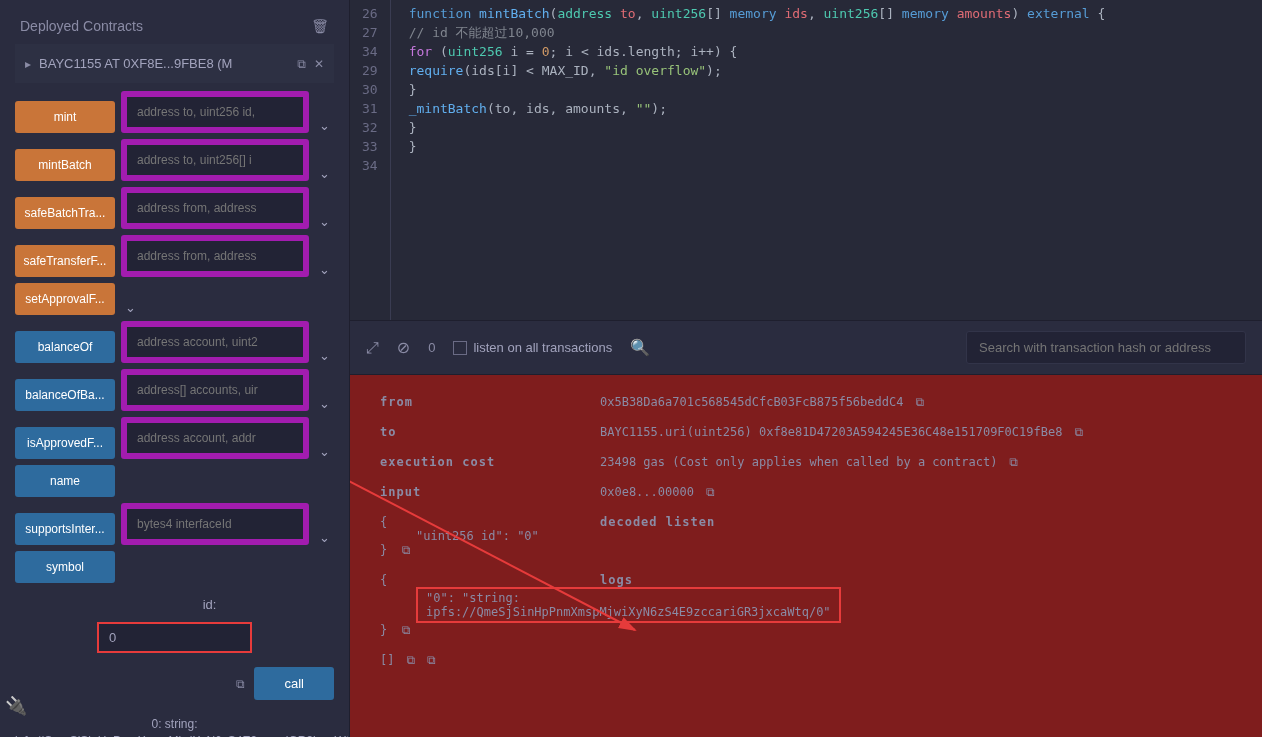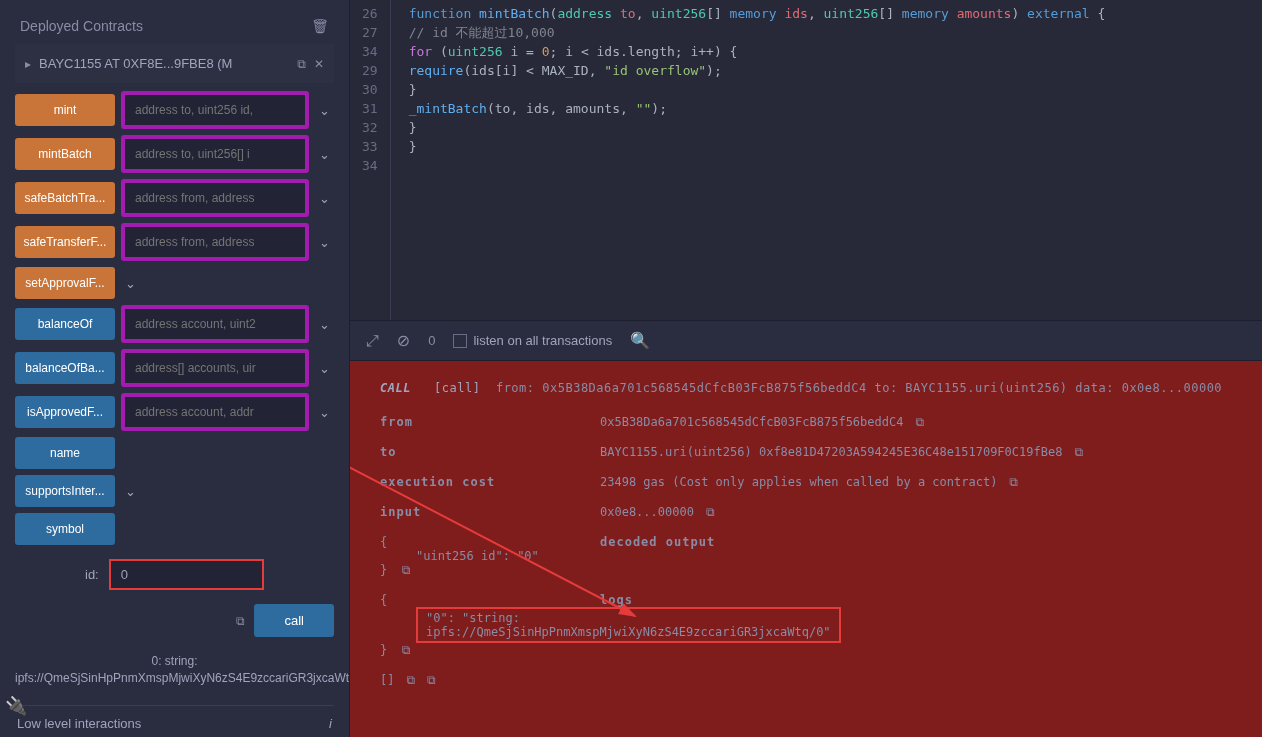--- a/index.html
+++ b/index.html
@@ -34,21 +34,21 @@
   align-items: center;
   gap: 8px;
   font-size: 13px;
   color: #a2a3bd;
   margin-bottom: 8px;
 }
 .contract-header .title { flex: 1; overflow: hidden; text-overflow: ellipsis; white-space: nowrap; }
 .contract-header .icon { color: #8a8ba5; font-size: 12px; }
 .method-row {
   display: flex;
-  align-items: center;
+  align-items: flex-end;
   gap: 6px;
   margin-bottom: 6px;
 }
 .method-btn {
   width: 100px;
   min-width: 100px;
   padding: 9px 6px;
   border: none;
   border-radius: 3px;
   color: #fff;
@@ -57,21 +57,21 @@
   overflow: hidden;
   text-overflow: ellipsis;
   white-space: nowrap;
   cursor: pointer;
 }
 .btn-orange { background: #c97539; }
 .btn-blue { background: #2e6b9e; }
 .method-input {
   flex: 1;
   background: #222335;
-  border: 4px solid #a21caf;
+  border: 6px solid #a21caf;
   padding: 8px 10px;
   color: #5eead4;
   font-size: 12px;
   border-radius: 3px;
 }
 .chevron {
   color: #a2a3bd;
   font-size: 13px;
   cursor: pointer;
   padding: 0 4px;
@@ -82,20 +82,21 @@
   align-items: center;
   padding: 6px 4px;
   font-size: 13px;
   color: #a2a3bd;
 }
 .uri-input-row {
   display: flex;
   align-items: center;
   gap: 10px;
   padding: 8px 0;
+  flex-direction: column;
 }
 .uri-input-row label { font-size: 13px; color: #a2a3bd; margin-left: 70px; }
 .uri-input {
   width: 155px;
   background: #222335;
   border: 2px solid #e63b3b;
   padding: 6px 10px;
   color: #a2a3bd;
   font-size: 13px;
 }
@@ -292,20 +293,21 @@
       <div class="method-row">
         <button class="method-btn btn-blue">isApprovedF...</button>
         <input class="method-input" placeholder="address account, addr" style="">
         <span class="chevron">⌄</span>
       </div>
       <div class="method-row">
         <button class="method-btn btn-blue">name</button>
       </div>
       <div class="method-row">
         <button class="method-btn btn-blue">supportsInter...</button>
+        <input class="method-input" placeholder="bytes4 interfaceId" style="">
         <span class="chevron">⌄</span>
       </div>
       <div class="method-row">
         <button class="method-btn btn-blue">symbol</button>
       </div>
     </div>
 
   <div class="uri-input-row">
     <label>id:</label>
     <input class="uri-input" value="0" style="">
@@ -351,38 +353,32 @@
 
   <div class="terminal-bar">
     <span class="icon">⤢</span>
     <span class="icon">⊘</span>
     <span class="count">0</span>
     <label class="listen">
       <span class="checkbox"></span>
       <span>listen on all transactions</span>
     </label>
     <span class="icon">🔍</span>
+    <input class="search-box" placeholder="Search with transaction hash or address" style="">
   </div>
 
   <div class="terminal">
     <svg class="arrow-svg" width="820" height="280">
       <defs>
           <marker id="ah" markerWidth="10" markerHeight="10" refX="8" refY="3" orient="auto">
             <path d="M0,0 L0,6 L9,3 z" fill="#e63b3b"></path>
           </marker>
         </defs>
       <line x1="10" y1="18" x2="465" y2="255" stroke="#e63b3b" stroke-width="2" marker-end="url(#ah)"></line>
     </svg>
-    <div class="log-line1">
-      <span class="call-tag">CALL</span>&nbsp;&nbsp;
-      <span class="bracket">[call]</span>&nbsp;
-      <span class="key">from:</span> <span class="val">0x5B38Da6a701c568545dCfcB03FcB875f56beddC4</span>
-      <span class="key">to:</span> <span class="val">BAYC1155.uri(uint256)</span>
-      <span class="key">data:</span> <span class="val">0x0e8...00000</span>
-    </div>
     <div class="log-table">
       <div class="log-key">from</div>
       <div class="log-val">
           <span>0x5B38Da6a701c568545dCfcB03FcB875f56beddC4</span>
           <span class="copy-icon">⧉</span>
         </div>
 
       <div class="log-key">to</div>
       <div class="log-val">
           <span>BAYC1155.uri(uint256) 0xf8e81D47203A594245E36C48e151709F0C19fBe8</span>
@@ -400,21 +396,21 @@
           <span>0x0e8...00000</span>
           <span class="copy-icon">⧉</span>
         </div>
 
       <div class="decoded-block">
         <div>{</div>
         <div class="decoded-line">"uint256 id": "0"</div>
         <div><span>}</span>&nbsp;&nbsp;<span class="copy-icon">⧉</span></div>
       </div>
 
-      <div class="log-key">decoded output</div>
+      <div class="log-key">decoded listen</div>
       <div class="decoded-block">
         <div>{</div>
         <div class="decoded-line"><span class="highlight-box">"0": "string: ipfs://QmeSjSinHpPnmXmspMjwiXyN6zS4E9zccariGR3jxcaWtq/0"</span></div>
         <div><span>}</span>&nbsp;&nbsp;<span class="copy-icon">⧉</span></div>
       </div>
 
       <div class="log-key">logs</div>
       <div class="log-val">
           <span>[]</span>
           <span class="copy-icon">⧉</span>

